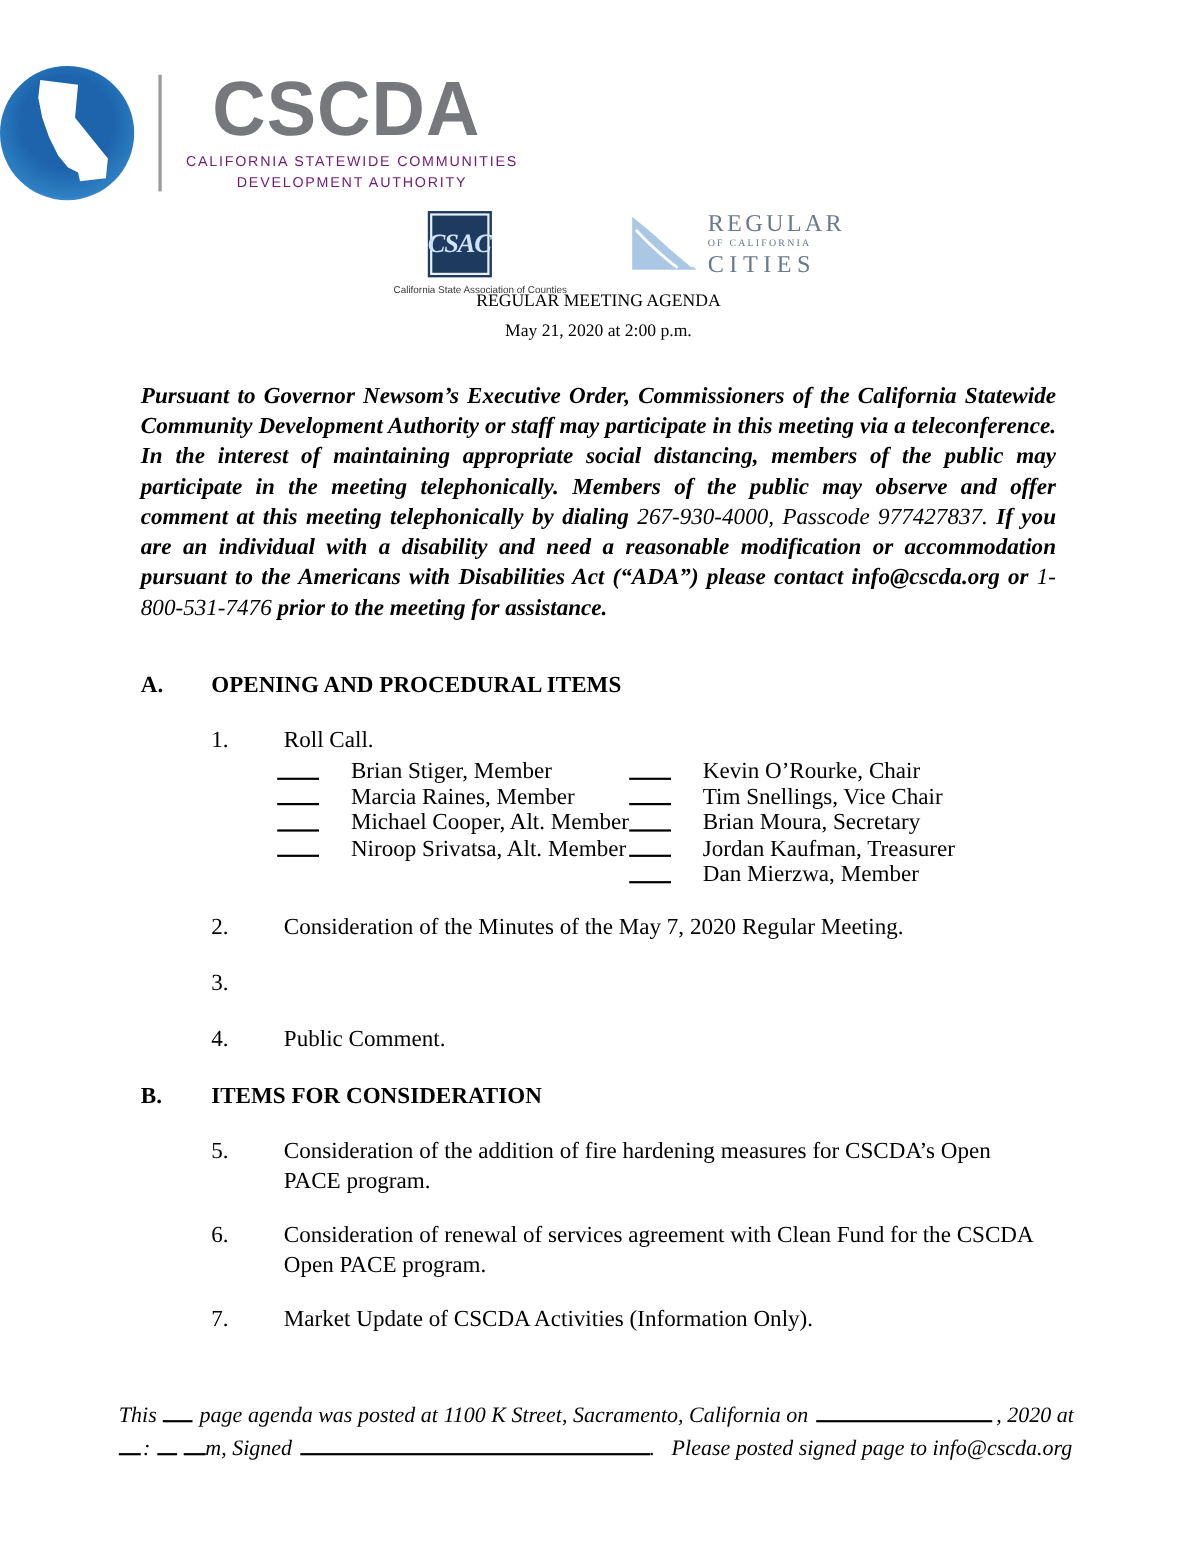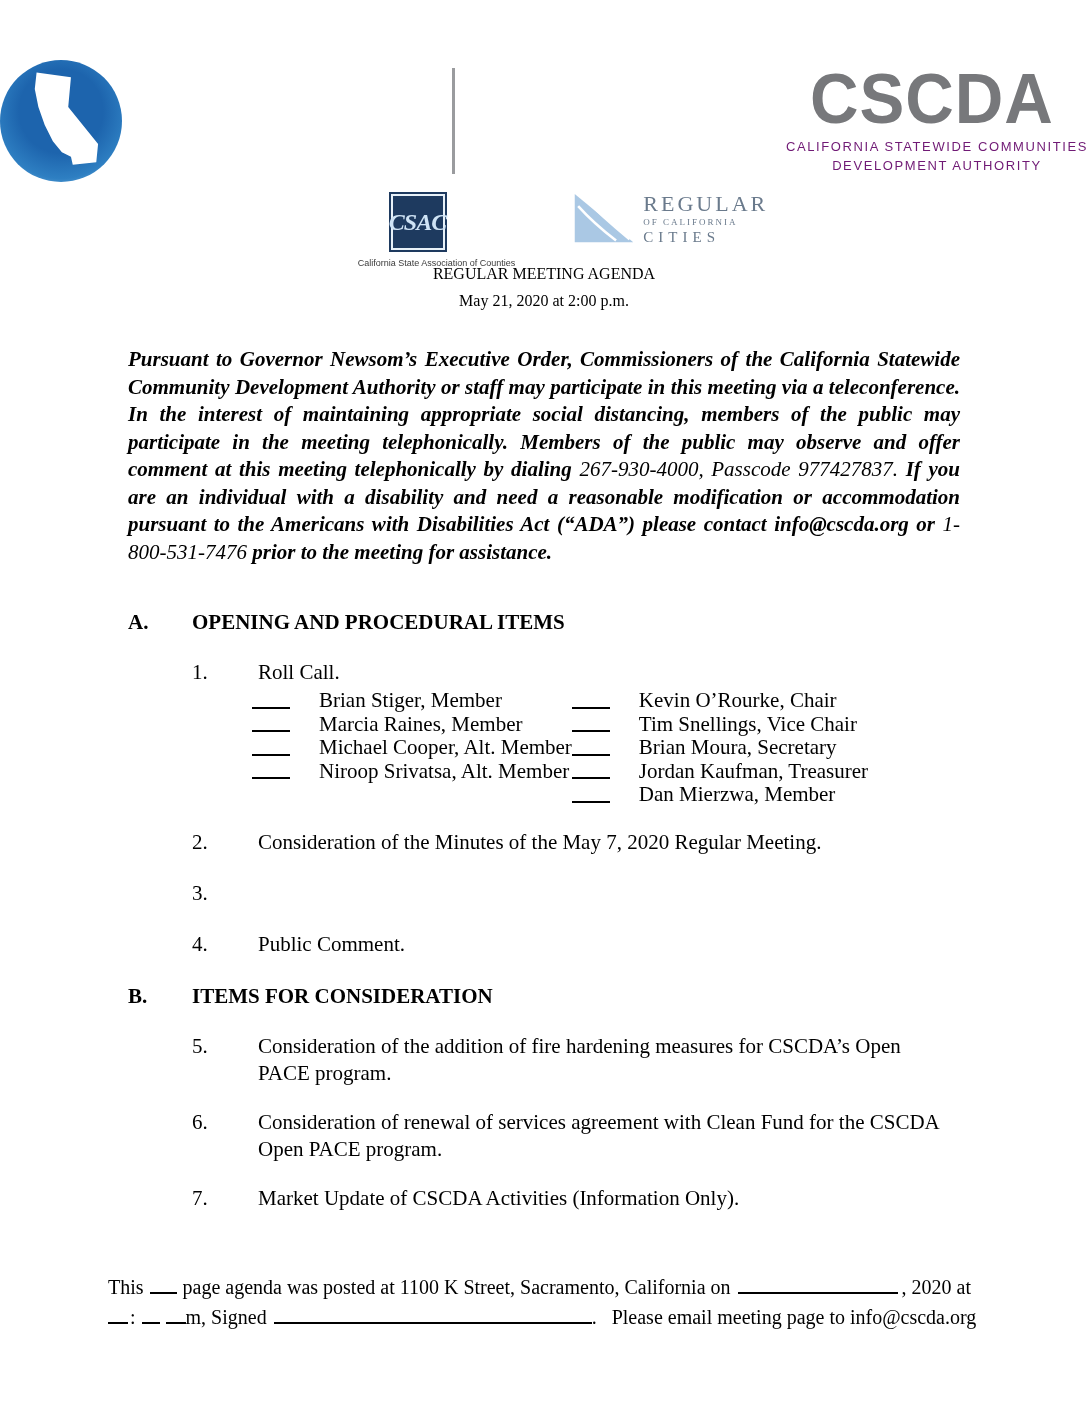--- a/index.html
+++ b/index.html
@@ -4,21 +4,21 @@
 <style>
   * { margin:0; padding:0; box-sizing:border-box; }
   html,body { background:#ffffff; }
   body {
     width:1088px; height:1408px; position:relative; overflow:hidden;
     font-family:"Liberation Serif", serif; color:#000;
   }
   .page { position:absolute; inset:0; background:#fff; }
 
   
-  .logo-row { display:flex; justify-content:space-between; align-items:center; padding-top:60px; gap:14px; }
+  .logo-row { display:flex; justify-content:flex-start; align-items:center; padding-top:60px; gap:14px; }
   .logo-circle {
     width:122px; height:122px; border-radius:50%;
     background: radial-gradient(circle at 50% 42%, #1d64ad 45%, #2e7fc2 72%, #7db9e3 92%, #bcdef2 100%);
     display:flex; align-items:center; justify-content:center; flex-shrink:0;
   }
   .logo-circle svg { display:block; }
   .logo-divider { width:3px; height:106px; background:#9a9b9e; margin:0 8px; }
   .logo-textblock { display:flex; flex-direction:column; align-items:center; }
   .logo-acronym {
     font-family:"Liberation Sans", sans-serif; font-weight:bold; color:#77787b;
@@ -43,21 +43,21 @@
     color:#cfe3f5; font-size:24px; letter-spacing:-1px;
   }
   .csac-caption {
     font-family:"Liberation Sans", sans-serif; font-size:9px; color:#3a3a3a; margin-top:6px; white-space:nowrap;margin-left:38px;
   }
   .league-block { display:flex; align-items:center; gap:8px; }
   .league-mark svg { display:block; }
   .league-text { display:flex; flex-direction:column; color:#6a7a8c; line-height:1; }
   .league-l1 { font-size:22px; letter-spacing:3px; }
   .league-l2 { font-size:9px; letter-spacing:2px; margin:3px 0; }
-  .league-l3 { font-size:15px; letter-spacing:5px; }
+  .league-l3 { font-size:22px; letter-spacing:5px; }
 
   
   .title-block { text-align:center; font-weight:normal; font-size:16px; line-height:27px; }
 
   
   .notice {
     margin:32px 128px 0 128px; text-align:justify;
     font-weight:bold; font-style:italic; font-size:21px; line-height:27.5px;
   }
   .notice .phone { font-weight:normal; color:#000000; }
@@ -75,21 +75,21 @@
 
   
   .roll-call { display:flex; margin-left:252px; margin-top:3px; font-size:21px; }
   .rc-col { display:flex; flex-direction:column; }
   .rc-col-left { width:390px; flex-shrink:0; }
   .rc-row { display:flex; align-items:flex-end; height:23.5px; }
   .rc-blank { width:38px; border-bottom:2px solid #000; margin-bottom:4px; flex-shrink:0; }
   .rc-name { margin-left:29px; white-space:nowrap; line-height:23.5px; }
 
   
-  .footer { position:absolute; left:108px; right:132px; top:1272px; font-size:20px; }
+  .footer { position:absolute; left:108px; right:132px; top:1272px; font-size:20px;font-style:italic; }
   .footer-line { white-space:nowrap; line-height:30px; }
   .blank { display:inline-block; border-bottom:2px solid #000; height:14px; }
   .b-page { width:27px; margin:0 6px; }
   .b-date { width:160px; margin:0 4px 0 7px; }
   .b-h { width:20px; margin-right:2px; }
   .b-m1 { width:18px; margin:0 3px 0 6px; }
   .b-m2 { width:20px; margin-left:3px; }
   .b-sign { width:318px; margin-left:7px; }
   .f-email { margin-left:15px; }
 </style>
@@ -224,16 +224,16 @@
     <span class="num">6.</span>
     <span class="text">Consideration of renewal of services agreement with Clean Fund for the CSCDA Open PACE program.</span>
   </div>
   <div class="item mt-22">
     <span class="num">7.</span>
     <span class="text">Market Update of CSCDA Activities (Information Only).</span>
   </div>
 
   <div class="footer">
     <div class="footer-line"><span>This</span><span class="blank b-page"></span><span>page agenda was posted at 1100 K Street, Sacramento, California on</span><span class="blank b-date"></span><span>, 2020 at</span></div>
-    <div class="footer-line"><span class="blank b-h"></span><span>:</span><span class="blank b-m1"></span><span class="blank b-m2"></span><span>m, Signed</span><span class="blank b-sign"></span><span>.</span><span class="f-email">Please email meeting page to info@cscda.org</span></div>
+    <div class="footer-line"><span class="blank b-h"></span><span>:</span><span class="blank b-m1"></span><span class="blank b-m2"></span><span>m, Signed</span><span class="blank b-sign"></span><span>.</span><span class="f-email">Please posted signed page to info@cscda.org</span></div>
   </div>
 
 </div>
 
 </body></html>

